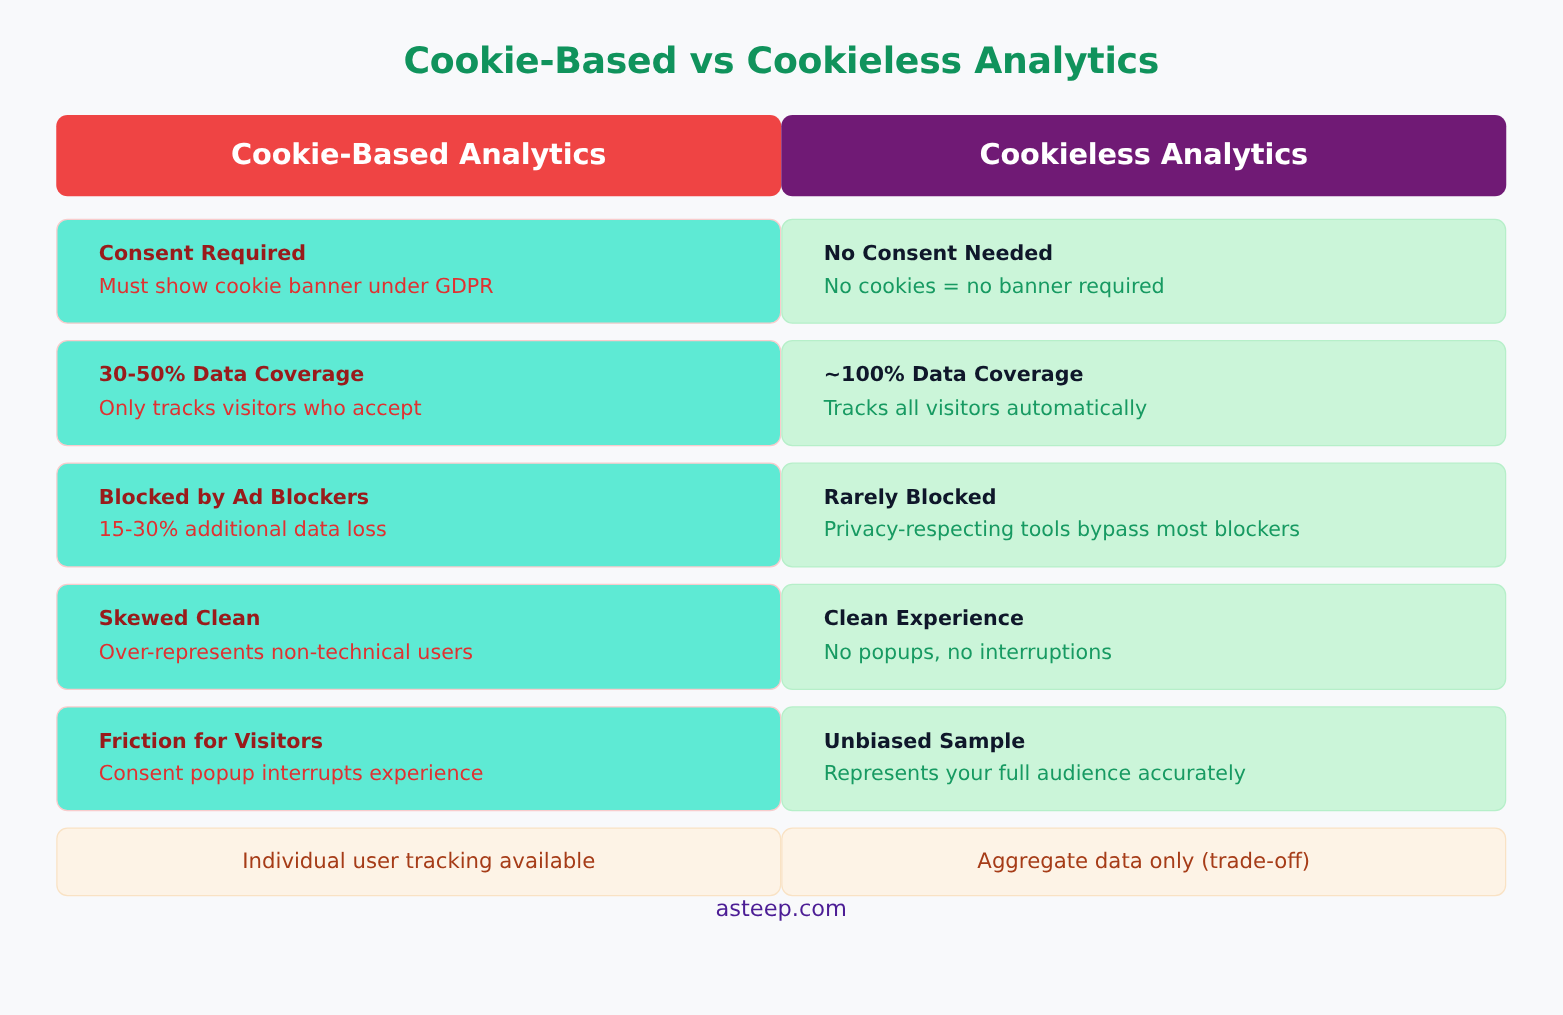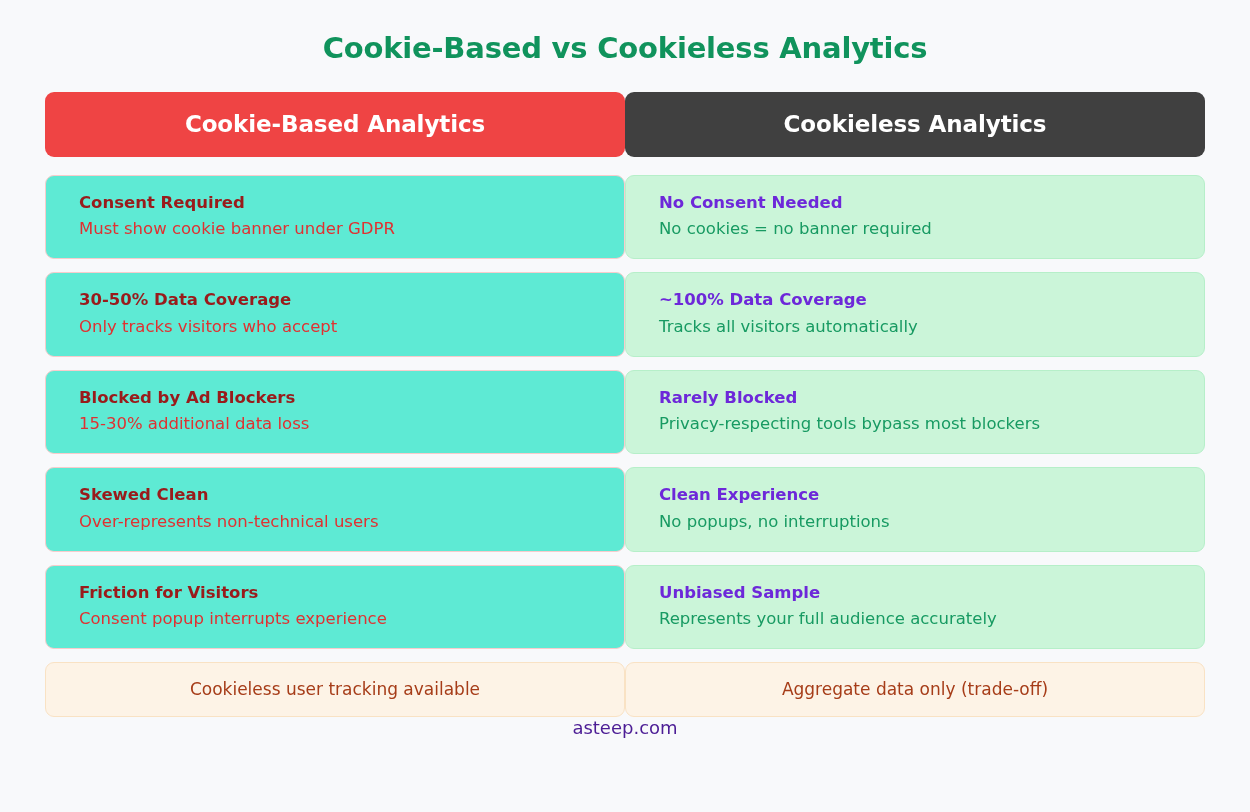--- a/index.html
+++ b/index.html
@@ -52,21 +52,21 @@
     border-radius: 9px;
     text-align: center;
     color: #ffffff;
     font-size: 23px;
     font-weight: bold;
     padding: 19px 10px 20px 10px;
     box-sizing: border-box;
     letter-spacing: -0.1px;
   }
   .col-header.neg { background: #ef4444; }
-  .col-header.pos { background: #404040; }
+  .col-header.pos { background: #701a75; }
 
   .card-list {
     display: flex;
     flex-direction: column;
     gap: 13px;
     margin-top: 18px;
   }
   .card {
     border-radius: 9px;
     padding: 15px 18px 16px 33px;
@@ -81,21 +81,21 @@
     background: #cbf5d9;
     border: 1px solid #b6efc9;
   }
   .card-title {
     font-size: 16.5px;
     font-weight: bold;
     line-height: 1.5;
     margin: 0 0 2px 0;
   }
   .card.neg .card-title { color: #991b1b; }
-  .card.pos .card-title { color: #6d28d9; }
+  .card.pos .card-title { color: #0f172a; }
   .card-desc {
     font-size: 16.5px;
     line-height: 1.5;
     margin: 0;
   }
   .card.neg .card-desc { color: #e03131; }
   .card.pos .card-desc { color: #179a62; }
 
   .note {
     margin-top: 13px;
@@ -149,21 +149,21 @@
           <p class="card-title">Skewed Clean</p>
           <p class="card-desc">Over-represents non-technical users</p>
         </div>
 
         <div class="card neg">
           <p class="card-title">Friction for Visitors</p>
           <p class="card-desc">Consent popup interrupts experience</p>
         </div>
 
       </div>
-      <div class="note">Cookieless user tracking available</div>
+      <div class="note">Individual user tracking available</div>
     </div>
 
     <div class="column">
       <div class="col-header pos">Cookieless Analytics</div>
       <div class="card-list">
 
         <div class="card pos">
           <p class="card-title">No Consent Needed</p>
           <p class="card-desc">No cookies = no banner required</p>
         </div>

